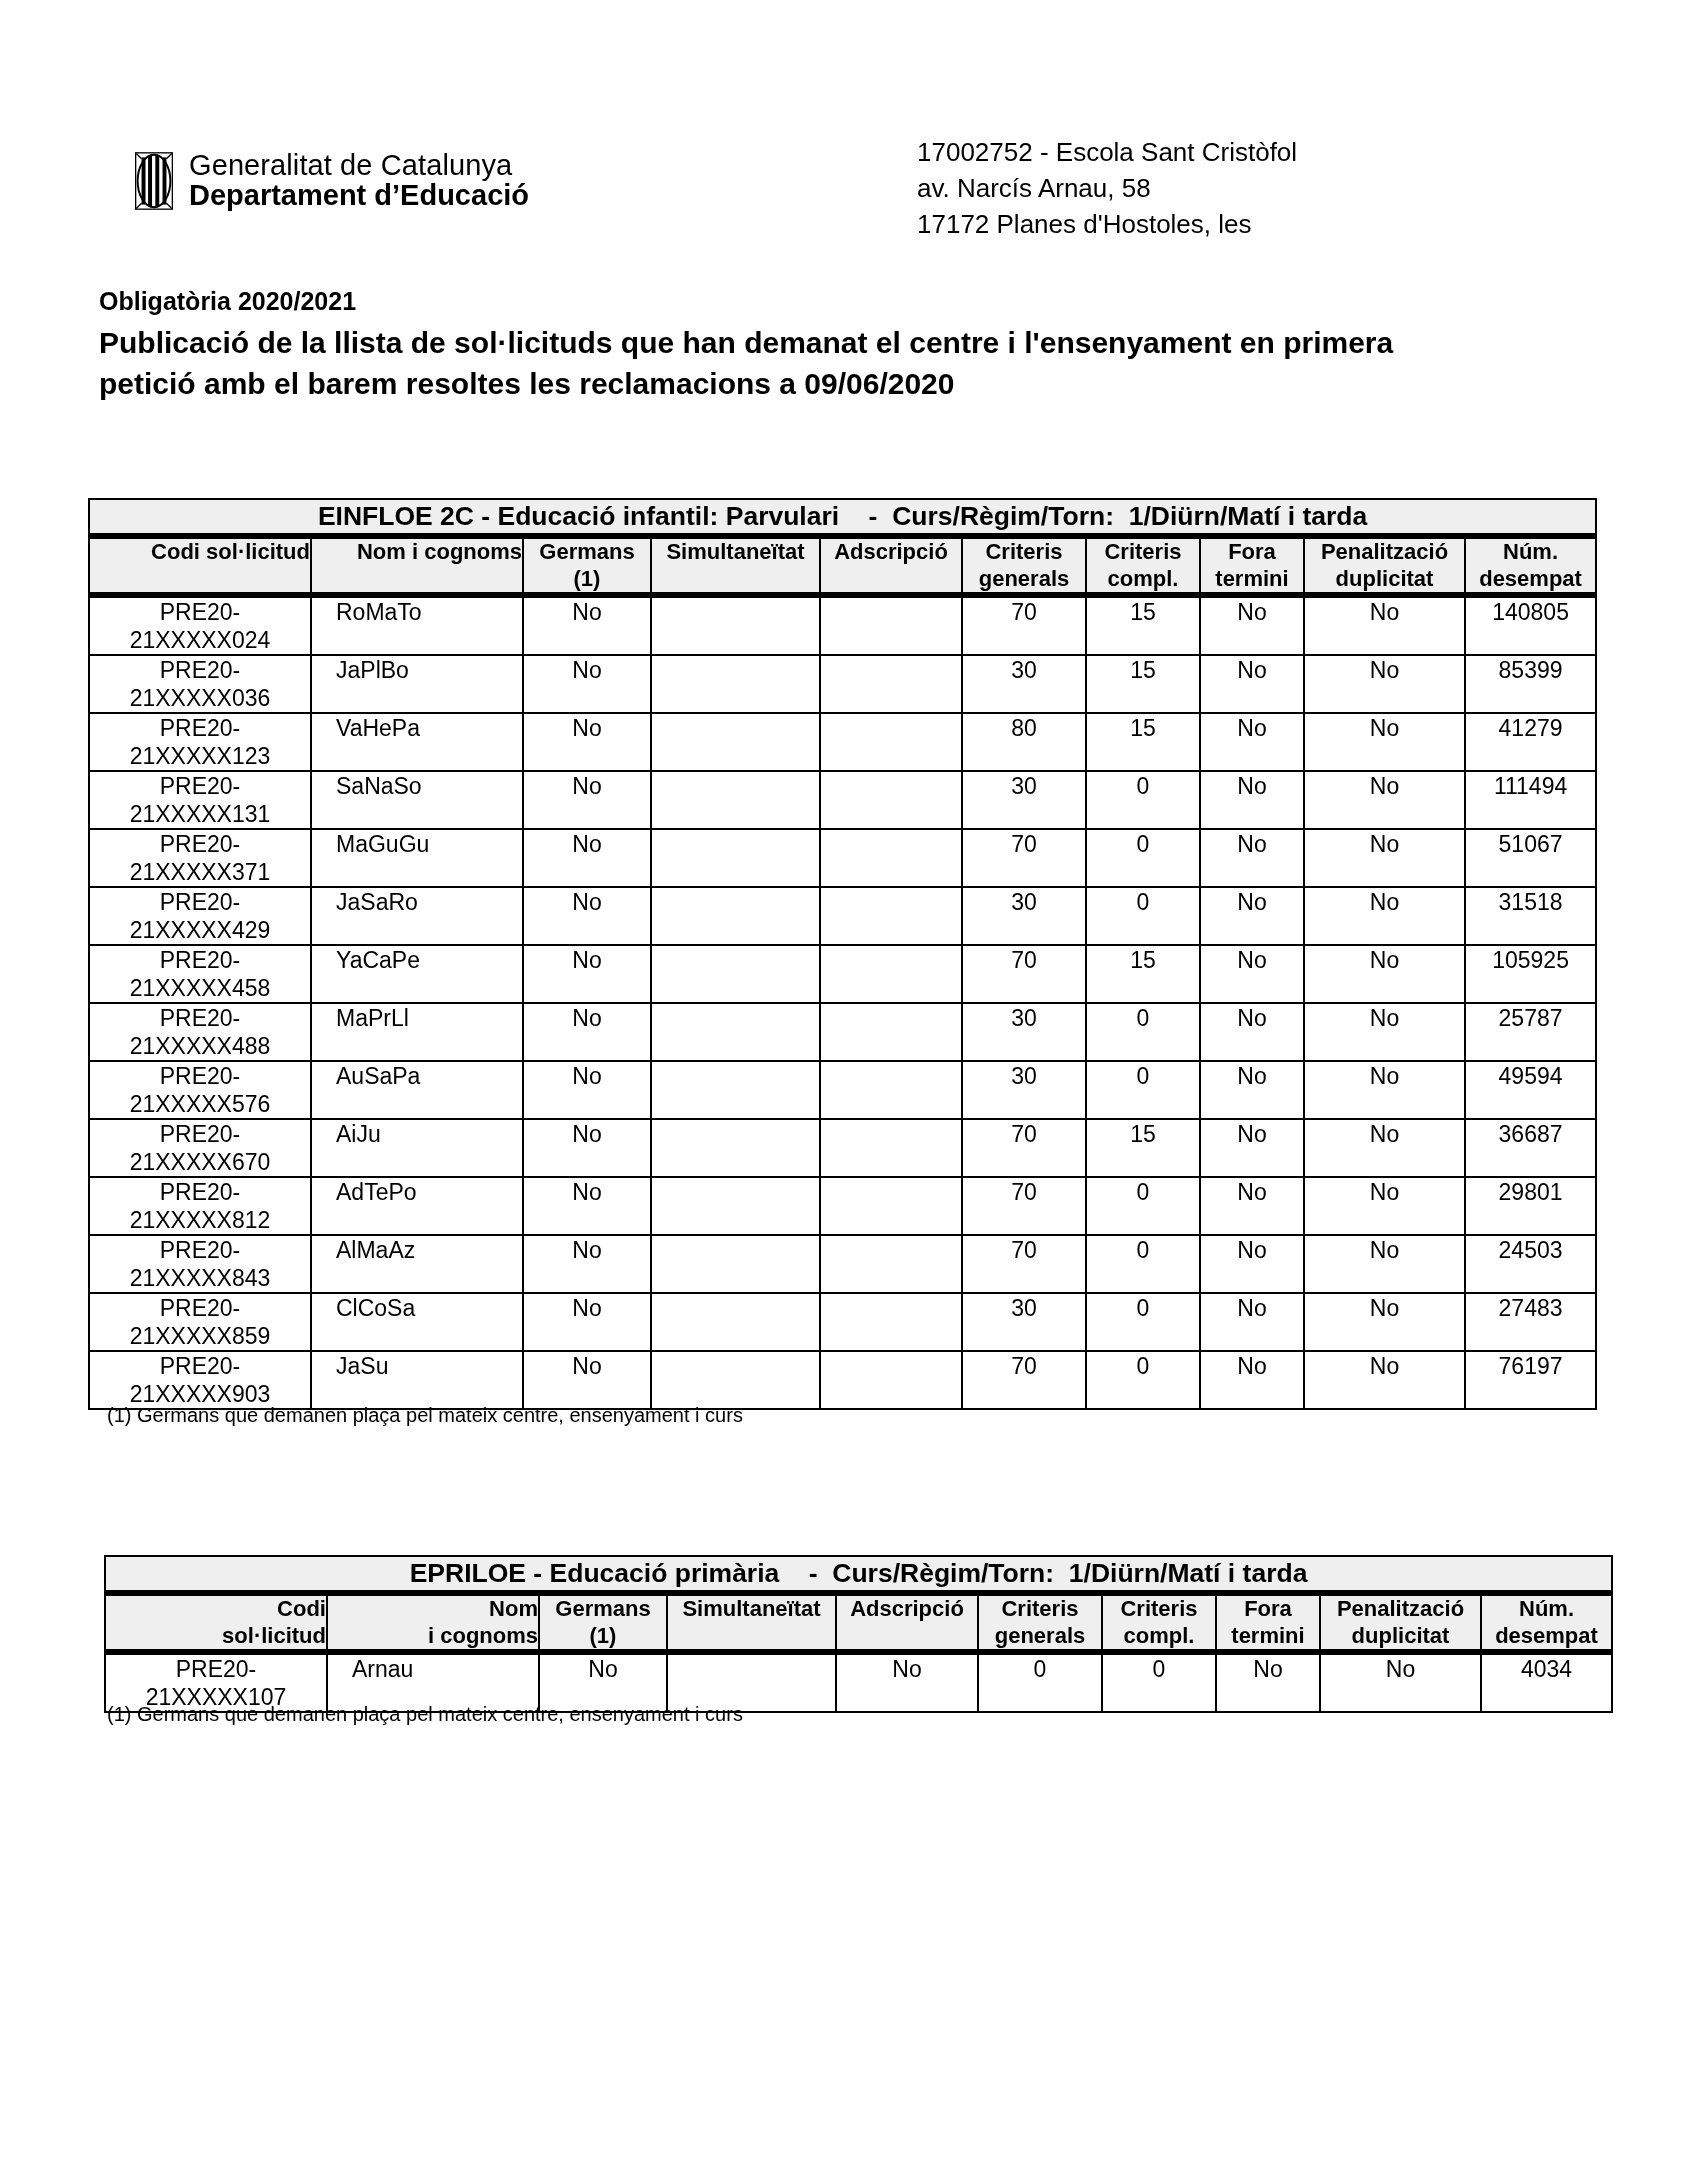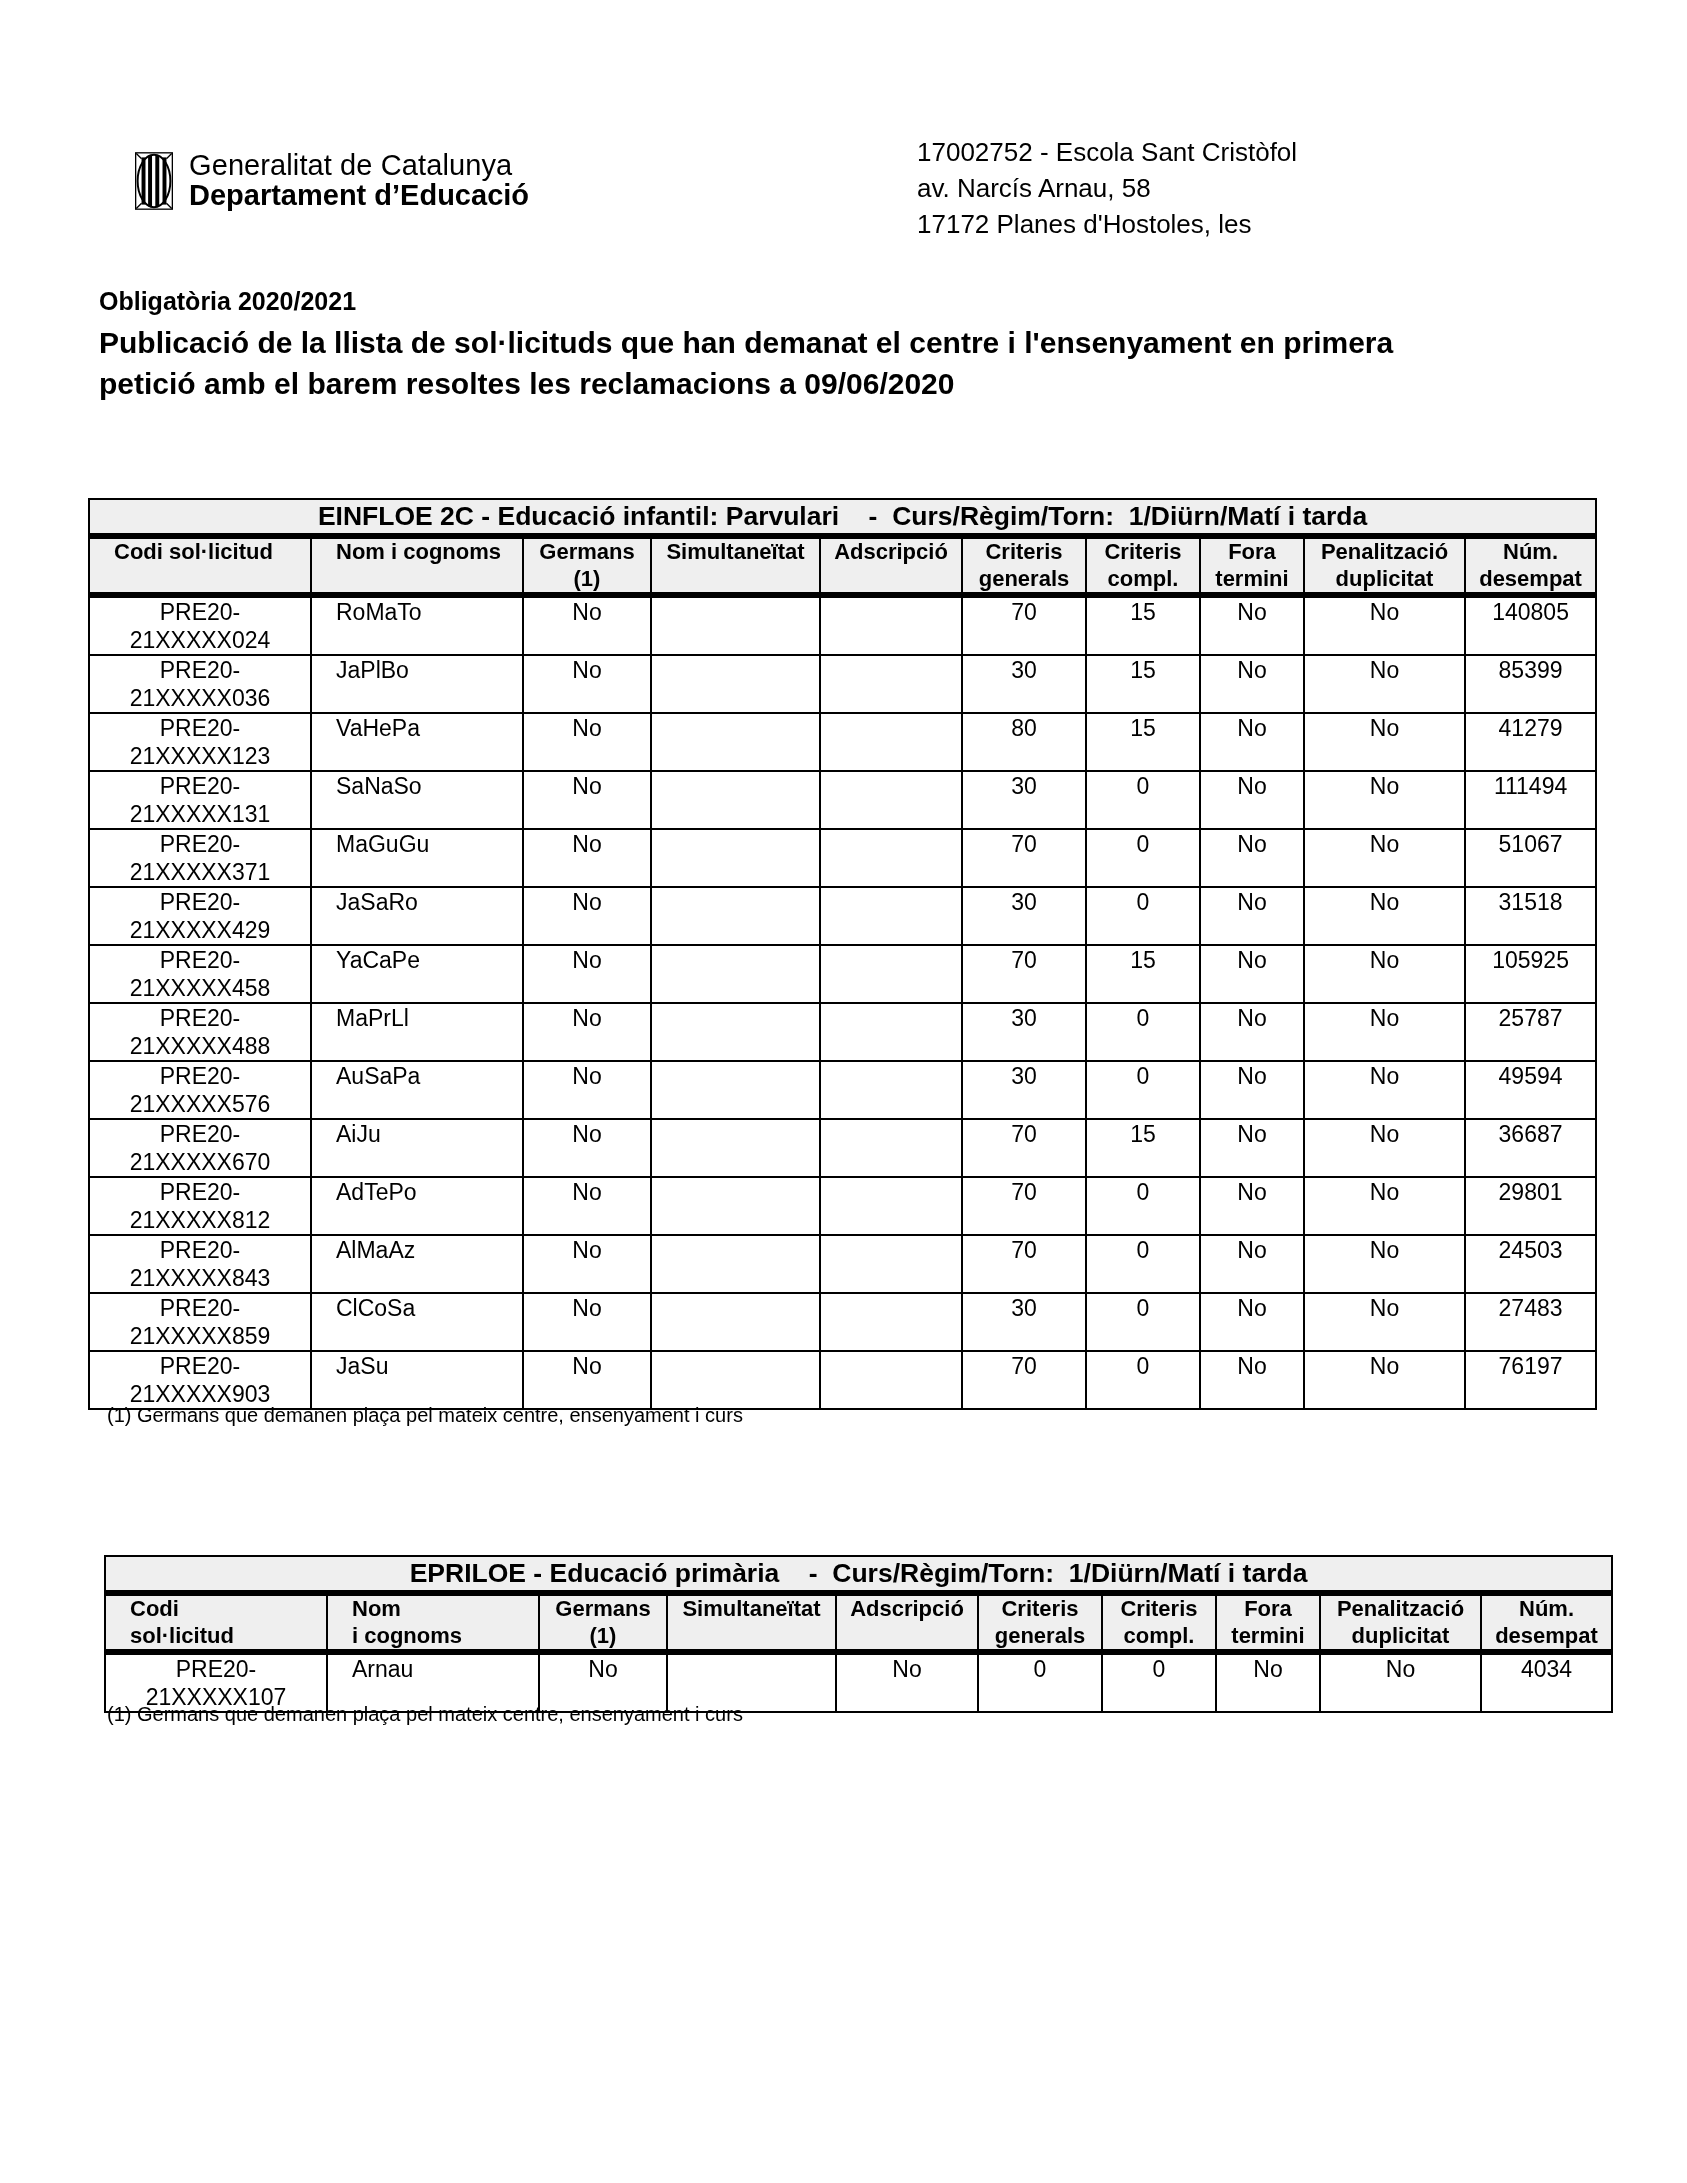--- a/index.html
+++ b/index.html
@@ -18,21 +18,21 @@
   .title-block { position: absolute; left: 99px; top: 281px; width: 1495px; }
   .title-year { font-size: 25px; font-weight: bold; line-height: 41px; }
   .title-main { font-size: 30px; font-weight: bold; line-height: 41px; }
 
   .tbl { position: absolute; left: 88px; width: 1492px; border-collapse: collapse; table-layout: fixed; }
   .tbl td, .tbl th { border: 2.6px solid #000; padding: 0; vertical-align: top; font-size: 23px; line-height: 28px; }
   .tbl .caption-row th { background: #efefef; font-size: 26.5px; font-weight: bold; text-align: center; height: 33px;
                          line-height: 32px; border-bottom: 6px solid #000; white-space: pre; }
   .tbl .head-row th { background: #efefef; font-weight: bold; font-size: 22px; line-height: 26.5px; text-align: center;
                       height: 53px; border-bottom: 6px solid #000; }
-  .tbl .head-row th.left { text-align: left; padding-left: 24px; }
+  .tbl .head-row th.left { text-align: right; padding-left: 16px; }
   .tbl tbody td { height: 56px; text-align: center; }
   .tbl tbody td.name { text-align: left; padding-left: 24px; }
   .tbl tbody tr td { border-top: 2px solid #000; border-bottom: 2px solid #000; }
 
   .footnote { position: absolute; left: 107px; font-size: 20px; line-height: 24px; }
 </style>
 </head>
 <body>
 
 <div class="logo">

